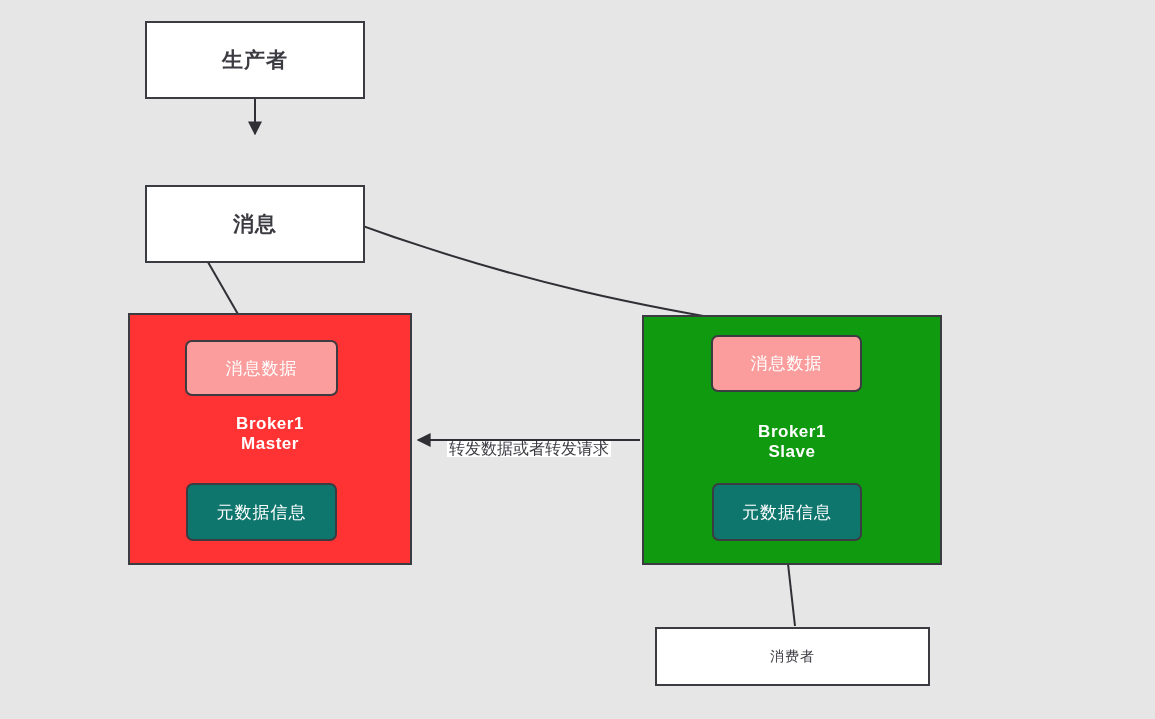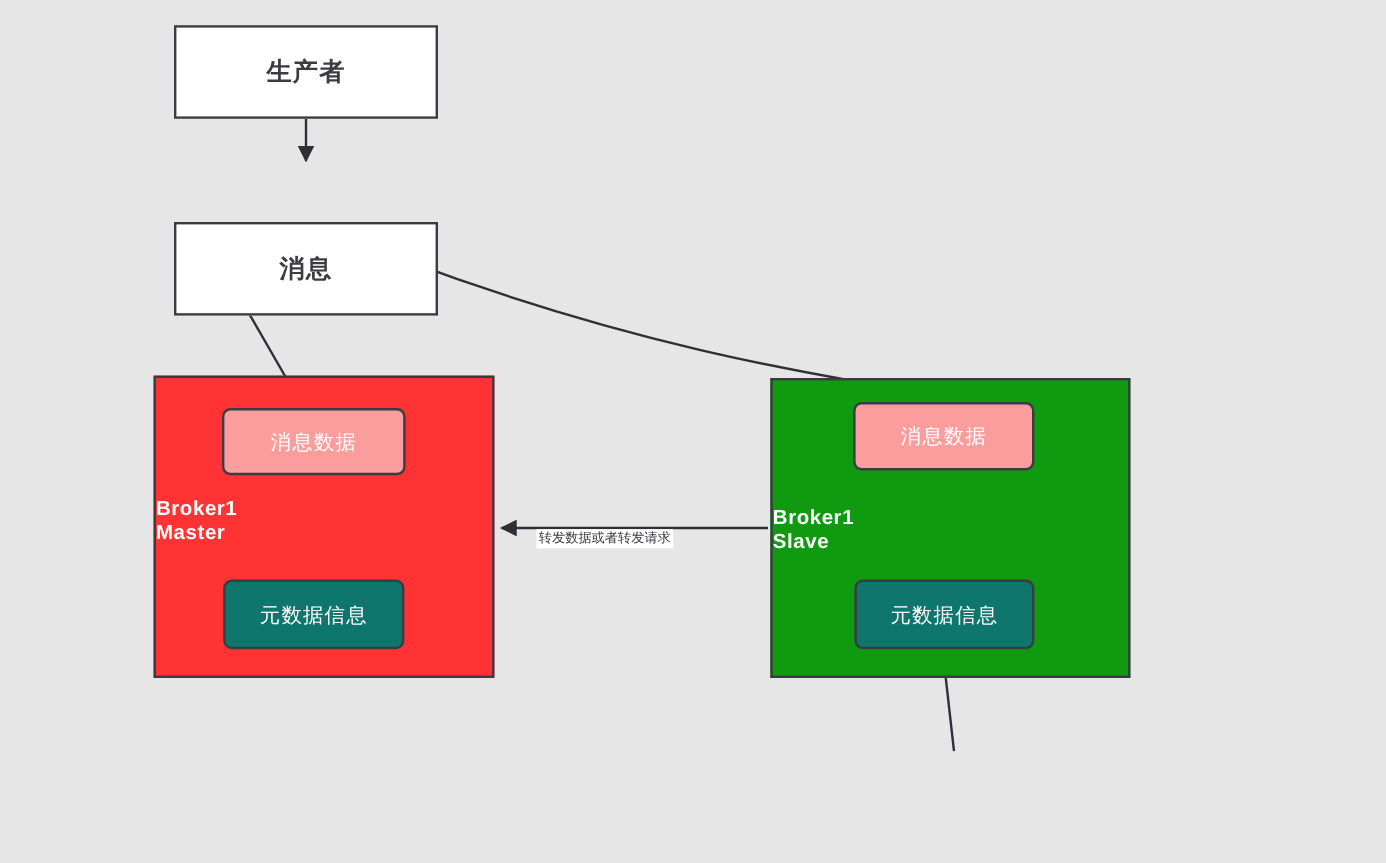--- a/index.html
+++ b/index.html
@@ -50,21 +50,21 @@
   .broker {
     border: 2px solid #3b3b42;
   }
   .broker-master { background: #ff3333; }
   .broker-slave  { background: #0f9a0f; }
 
   .broker-label {
     position: absolute;
     left: 0;
     right: 0;
-    text-align: left;
+    text-align: center;
     color: #ffffff;
     font-weight: bold;
     font-size: 17px;
     line-height: 20px;
     letter-spacing: 0.5px;
     white-space: pre-line;
   }
 
   
   .chip {
@@ -75,21 +75,21 @@
     letter-spacing: 1px;
   }
   .chip-pink { background: #fb9d9d; }
   .chip-blue { background: #0f766e; }
 
   
   .edge-label {
     position: absolute;
     background: #ffffff;
     color: #3b3b42;
-    font-size: 11px;
+    font-size: 16px;
     line-height: 14px;
     white-space: nowrap;
     padding: 1px 2px;
   }
 </style>
 </head>
 <body>
 
 <div id="canvas">
 
@@ -144,14 +144,17 @@
   <div class="node chip chip-pink" style="left:711px; top:335px; width:151px; height:57px;">
     <span>消息数据</span>
   </div>
 
   <div class="node chip chip-blue" style="left:712px; top:483px; width:150px; height:58px;">
     <span>元数据信息</span>
   </div>
 
   <div class="edge-label" style="left:447px; top:441px;">转发数据或者转发请求</div>
 
+  <div class="node box-white sm" style="left:655px; top:627px; width:275px; height:59px;">
+    <span>消费者</span>
+  </div>
 
 </div>
 
 </body></html>

